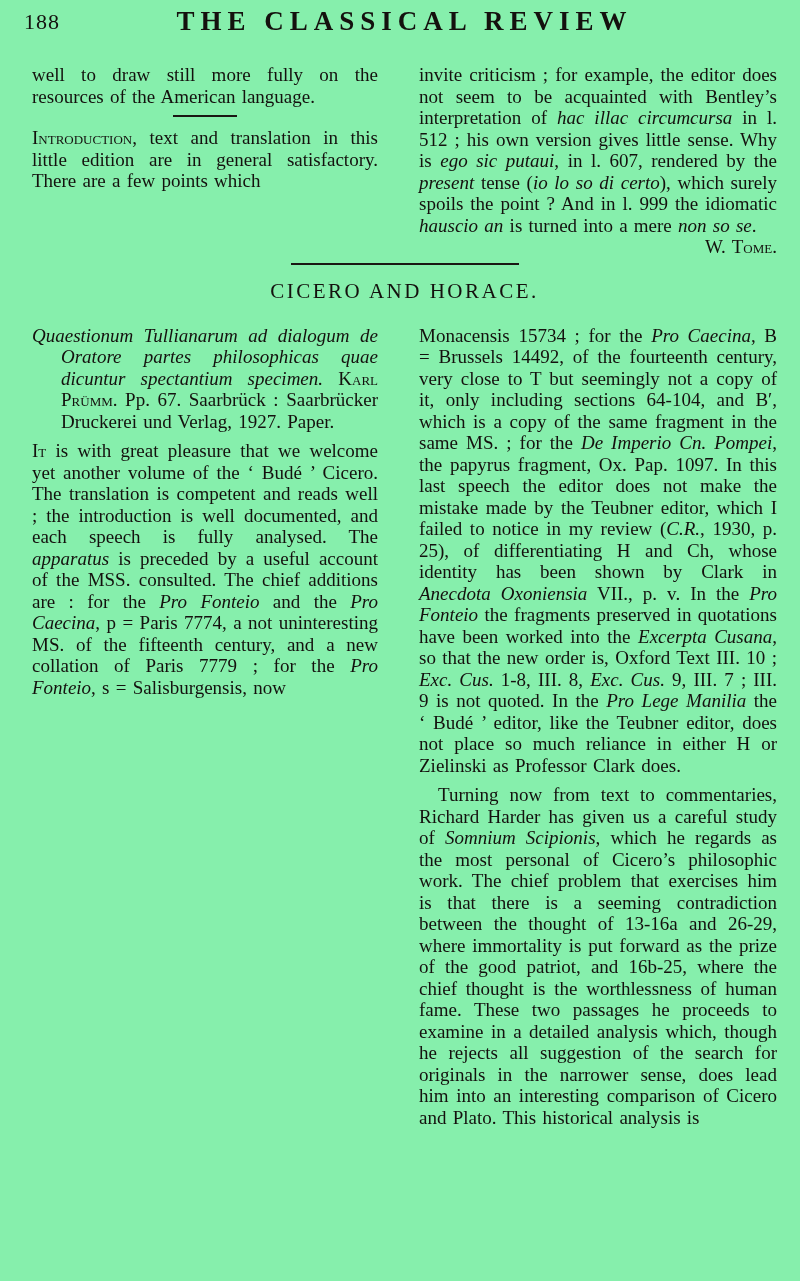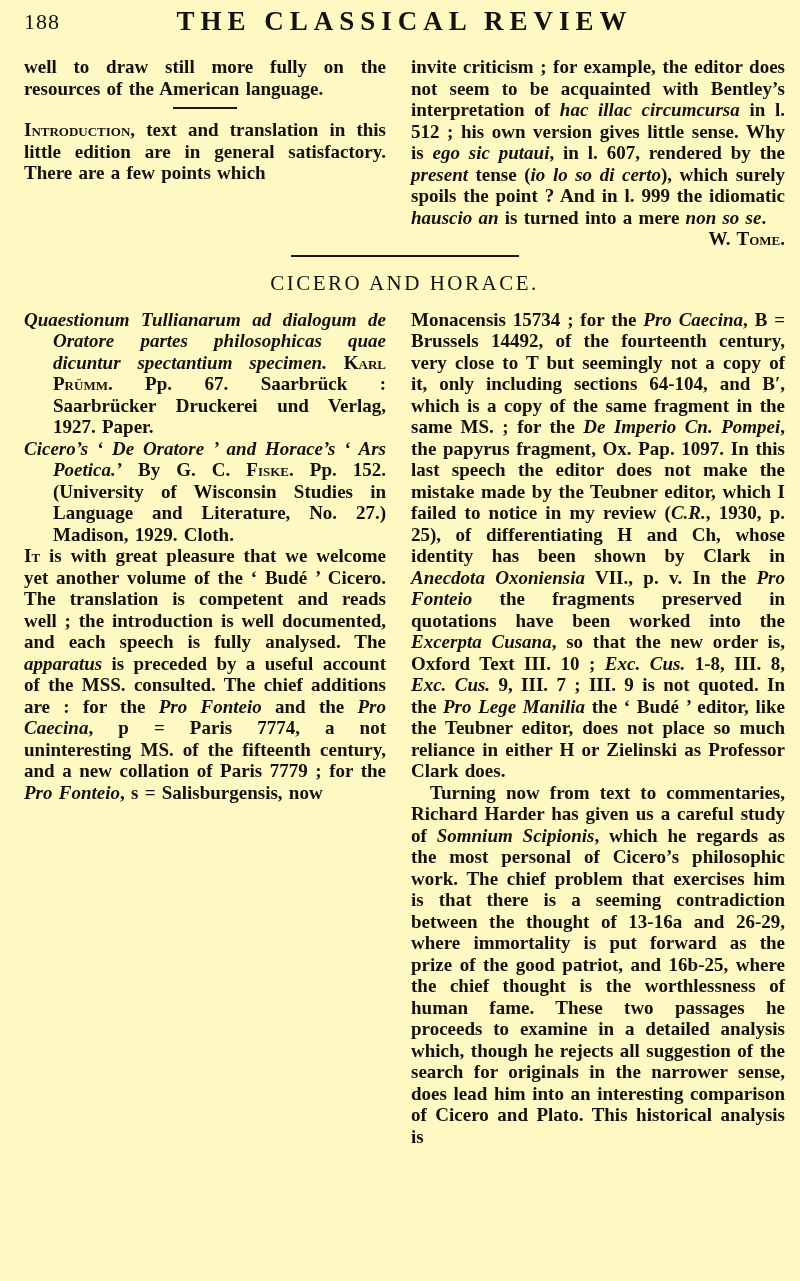--- a/index.html
+++ b/index.html
@@ -1,39 +1,39 @@
 <!DOCTYPE html>
 <html><head>
 <meta charset="utf-8">
 <style>
   html, body { margin: 0; padding: 0; background: #ffffff; }
   .page {
     position: relative;
     width: 800px; height: 1281px;
     box-sizing: border-box;
     padding: 6px 15px 0 24px;
-    background: #fef9c3;
+    background: #86efac;
     color: #14110e;
     font-family: "Liberation Serif", serif;
     overflow: hidden;
   }
   .page-header { position: relative; height: 38px; margin-bottom: 12px; }
   .page-number {
     position: absolute; left: 0; top: 3px;
     font-size: 22px; letter-spacing: 1px;
   }
   .journal-title {
     margin: 0; text-align: center;
     font-size: 27px; font-weight: bold; letter-spacing: 6px;
     white-space: nowrap;
   }
   .two-col { display: flex; justify-content: space-between; align-items: flex-start; }
   .col-left  { width: 362px; }
   .col-right { width: 374px; }
-  p { margin: 0; font-weight: bold; }
+  p { margin: 8px; }
   .body-text, .bib-entry {
     font-size: 19px; line-height: 21.5px;
     text-align: justify; word-spacing: 1.5px;
   }
   .bib-entry { padding-left: 29px; text-indent: -29px; }
   .sc { font-variant: small-caps; }
   .short-rule {
     width: 64px; height: 0;
     border-top: 2.5px solid #1a1713;
     margin: 8px auto 10px auto;
@@ -79,21 +79,20 @@
     </div>
   </div>
 
   <div class="center-rule"></div>
 
   <h2 class="article-heading">CICERO AND HORACE.</h2>
 
   <div class="two-col">
     <div class="col-left">
       <p class="bib-entry"><i>Quaestionum Tullianarum ad dialogum de Oratore partes philosophicas quae dicuntur spectantium specimen.</i> <span class="sc">Karl Prümm</span>. Pp. 67. Saarbrück : Saarbrücker Druckerei und Verlag, 1927. Paper.</p>
-      <p class="bib-entry"><i>Cicero’s ‘ De Oratore ’ and Horace’s ‘ Ars Poetica.’</i> By <span class="sc">G. C. Fiske</span>. Pp. 152. (University of Wisconsin Studies in Language and Literature, No. 27.) Madison, 1929. Cloth.</p>
       <p class="body-text"><span class="sc">It</span> is with great pleasure that we welcome yet another volume of the ‘ Budé ’ Cicero. The translation is competent and reads well ; the introduction is well documented, and each speech is fully analysed. The <i>apparatus</i> is preceded by a useful account of the MSS. consulted. The chief additions are : for the <i>Pro Fonteio</i> and the <i>Pro Caecina</i>, p = Paris 7774, a not uninteresting MS. of the fifteenth century, and a new collation of Paris 7779 ; for the <i>Pro Fonteio</i>, s = Salisburgensis, now</p>
     </div>
     <div class="col-right">
       <p class="body-text">Monacensis 15734 ; for the <i>Pro Caecina</i>, B = Brussels 14492, of the fourteenth century, very close to T but seemingly not a copy of it, only including sections 64-104, and B′, which is a copy of the same fragment in the same MS. ; for the <i>De Imperio Cn. Pompei</i>, the papyrus fragment, Ox. Pap. 1097. In this last speech the editor does not make the mistake made by the Teubner editor, which I failed to notice in my review (<i>C.R.</i>, 1930, p. 25), of differentiating H and Ch, whose identity has been shown by Clark in <i>Anecdota Oxoniensia</i> VII., p. v. In the <i>Pro Fonteio</i> the fragments preserved in quotations have been worked into the <i>Excerpta Cusana</i>, so that the new order is, Oxford Text III. 10 ; <i>Exc. Cus.</i> 1-8, III. 8, <i>Exc. Cus.</i> 9, III. 7 ; III. 9 is not quoted. In the <i>Pro Lege Manilia</i> the ‘ Budé ’ editor, like the Teubner editor, does not place so much reliance in either H or Zielinski as Professor Clark does.</p>
       <p class="body-text indent-first">Turning now from text to commentaries, Richard Harder has given us a careful study of <i>Somnium Scipionis</i>, which he regards as the most personal of Cicero’s philosophic work. The chief problem that exercises him is that there is a seeming contradiction between the thought of 13-16a and 26-29, where immortality is put forward as the prize of the good patriot, and 16b-25, where the chief thought is the worthlessness of human fame. These two passages he proceeds to examine in a detailed analysis which, though he rejects all suggestion of the search for originals in the narrower sense, does lead him into an interesting comparison of Cicero and Plato. This historical analysis is</p>
     </div>
   </div>
 
 </div>
 

